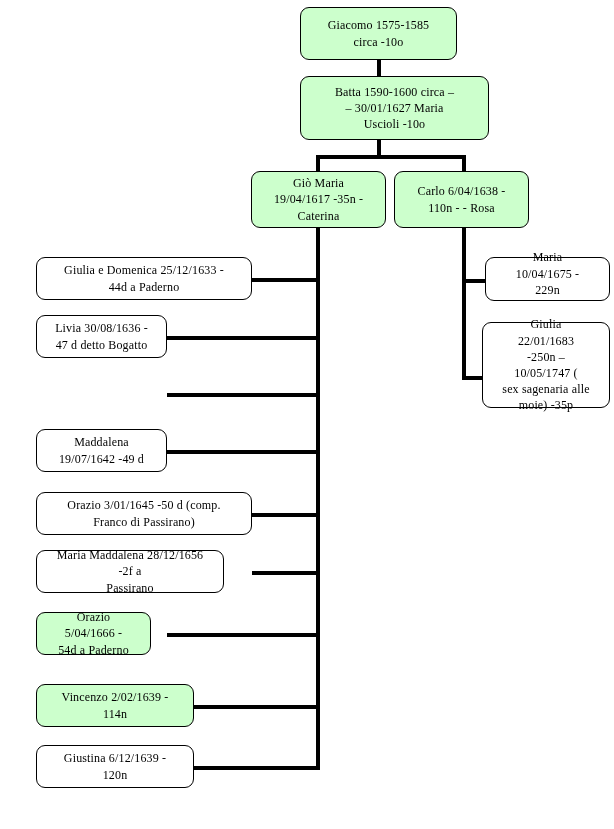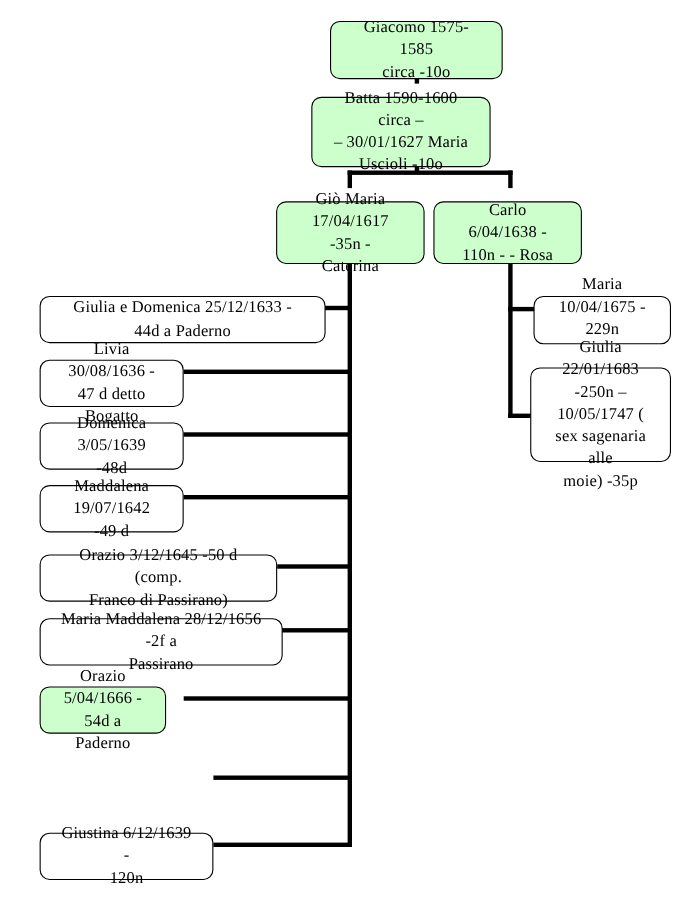--- a/index.html
+++ b/index.html
@@ -13,26 +13,25 @@
     position:absolute;
     box-sizing:border-box;
     border:1px solid #000000;
     border-radius:9px;
     background:#ffffff;
     display:flex;
     align-items:center;
     justify-content:center;
     text-align:center;
     color:#000000;
-    font-size:15px;
+    font-size:12px;
     line-height:1.35;
     letter-spacing:0.15px;
     padding:2px 18px;
     z-index:3;
-    margin-top:12px;
   }
   .node.green{background:#ccffcc;}
   .node .txt{display:block;width:100%;white-space:pre-line;}
 
   .link{
     position:absolute;
     background:#000000;
     z-index:1;
   }
   .link.v{width:4px;}
@@ -66,29 +65,29 @@
 
   <div class="link v" style="left:462px;top:228px;height:152px;"></div>
   <div class="link h" style="left:462px;top:279px;width:28px;"></div>
   <div class="link h" style="left:462px;top:376px;width:28px;"></div>
 
   <div class="node green" style="left:300px;top:7px;width:157px;height:53px;">
     <span class="txt">Giacomo 1575-1585
 circa -10o</span>
   </div>
 
-  <div class="node green" style="left:283px;top:76px;width:163px;height:64px;">
+  <div class="node green" style="left:300px;top:76px;width:189px;height:64px;">
     <span class="txt">Batta 1590-1600 circa –
 – 30/01/1627 Maria
 Uscioli -10o</span>
   </div>
 
   <div class="node green" style="left:251px;top:171px;width:135px;height:57px;">
     <span class="txt">Giò Maria
-17/04/1617 -35n -
+19/04/1617 -35n -
 Caterina</span>
   </div>
 
   <div class="node green" style="left:394px;top:171px;width:135px;height:57px;">
     <span class="txt">Carlo 6/04/1638 -
 110n - - Rosa</span>
   </div>
 
   <div class="node" style="left:485px;top:257px;width:125px;height:44px;align-items:flex-end;">
     <span class="txt">Maria 10/04/1675 -
@@ -96,54 +95,54 @@
   </div>
 
   <div class="node" style="left:482px;top:322px;width:128px;height:86px;align-items:center;">
     <span class="txt">Giulia 22/01/1683
 -250n –
 10/05/1747 (
 sex sagenaria alle
 moie) -35p</span>
   </div>
 
-  <div class="node" style="left:36px;top:257px;width:260px;height:43px;text-align:center;">
+  <div class="node" style="left:36px;top:257px;width:216px;height:43px;text-align:center;">
     <span class="txt">Giulia e Domenica 25/12/1633 -
 44d a Paderno</span>
   </div>
 
   <div class="node" style="left:36px;top:315px;width:131px;height:43px;">
     <span class="txt">Livia 30/08/1636 -
 47 d detto Bogatto</span>
   </div>
 
-  <div class="node" style="left:36px;top:372px;width:131px;height:43px;">
-    <span class="txt">Domenica
-3/05/1639 -48d</span>
-  </div>
 
   <div class="node" style="left:36px;top:429px;width:131px;height:43px;align-items:center;">
     <span class="txt">Maddalena
 19/07/1642 -49 d</span>
   </div>
 
   <div class="node" style="left:36px;top:492px;width:216px;height:43px;">
-    <span class="txt">Orazio 3/12/1645 -50 d (comp.
+    <span class="txt">Orazio 3/01/1645 -50 d (comp.
 Franco di Passirano)</span>
   </div>
 
-  <div class="node" style="left:36px;top:550px;width:221px;height:43px;">
+  <div class="node" style="left:36px;top:550px;width:188px;height:43px;">
     <span class="txt">Maria Maddalena 28/12/1656 -2f a
 Passirano</span>
   </div>
 
   <div class="node green" style="left:36px;top:612px;width:115px;height:43px;">
     <span class="txt">Orazio 5/04/1666 -
 54d a Paderno</span>
   </div>
 
+  <div class="node green" style="left:36px;top:684px;width:158px;height:43px;">
+    <span class="txt">Vincenzo 2/02/1639 -
+114n</span>
+  </div>
 
   <div class="node" style="left:36px;top:745px;width:158px;height:43px;justify-content:center;">
     <span class="txt">Giustina 6/12/1639 -
 120n</span>
   </div>
 
 </div>
 
 </body></html>

